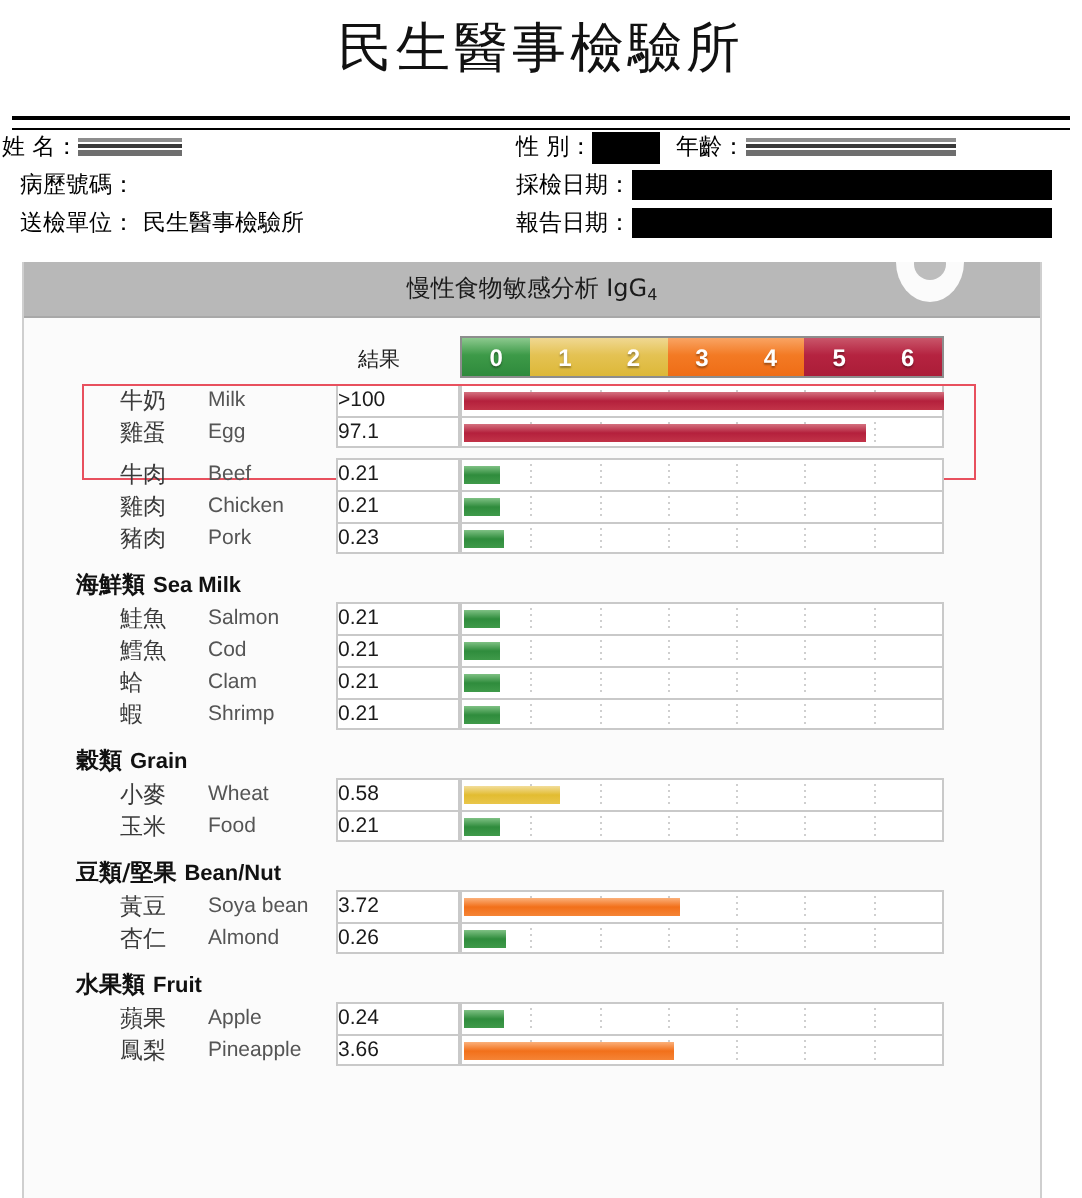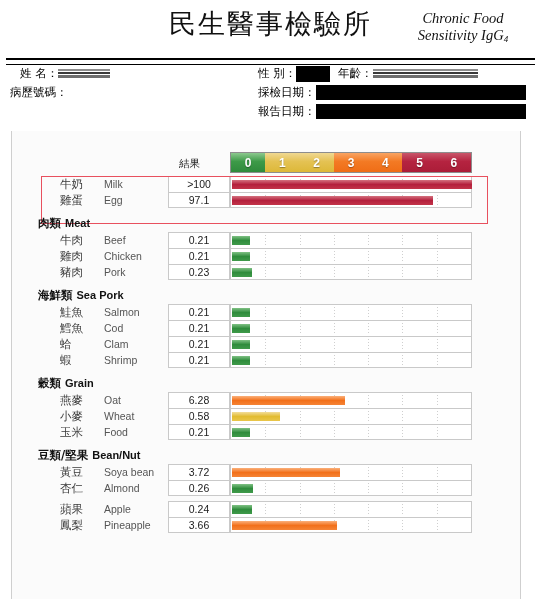--- a/index.html
+++ b/index.html
@@ -54,21 +54,21 @@
     position:absolute;right:38px;top:0;width:34px;height:20px;
     background:#fbfbfb;
     border-radius:0 0 50% 50%/0 0 100% 100%;
   }
   .ribbon-dot{
     position:absolute;right:47px;top:-7px;width:16px;height:16px;border-radius:50%;
     background:#bdbdbd;
   }
   
   .chart{position:relative;padding:0;}
-  .scale-row{position:relative;height:24px;margin-top:21px;}
+  .scale-row{position:relative;height:24px;margin-top:9px;}
   .scale-label{
     position:absolute;left:167px;top:5px;font-size:10.5px;color:#222;
     font-family:"DejaVu Sans","Liberation Sans",sans-serif;
   }
   .scale-bar{
     position:absolute;left:218px;top:0;width:242px;height:21px;display:flex;
     border:1px solid #8d8d8d;box-sizing:border-box;
   }
   .scale-seg{
     flex:1 1 0;display:flex;align-items:center;justify-content:center;
@@ -98,21 +98,21 @@
     font-family:"DejaVu Sans","Liberation Sans",sans-serif;white-space:nowrap;
   }
   .name-en{
     position:absolute;left:92px;top:2px;font-size:10.5px;color:#555;
     font-family:"Liberation Sans",sans-serif;white-space:nowrap;
   }
   .value-cell{
     position:absolute;left:156px;top:0;width:62px;height:16px;
     border:1px solid #c9c9c9;border-bottom:none;box-sizing:border-box;
     background:#fff;
-    font-size:10.5px;color:#1a1a1a;text-align:center;line-height:15px;
+    font-size:10.5px;color:#1a1a1a;text-align:left;line-height:15px;
     font-family:"Liberation Sans",sans-serif;
   }
   .rows .row:last-child .value-cell{border-bottom:1px solid #c9c9c9;}
   .track{
     position:absolute;left:218px;top:0;width:242px;height:16px;
     border:1px solid #c9c9c9;border-bottom:none;box-sizing:border-box;
     background:#fff;
   }
   .rows .row:last-child .track{border-bottom:1px solid #c9c9c9;}
   .gridline{
@@ -131,50 +131,54 @@
     position:absolute;left:29px;top:0;width:447px;height:0;
     border:1.5px solid #e8505e;box-sizing:border-box;pointer-events:none;
     background:transparent;
   }
 </style>
 </head>
 <body>
 
 <div class="doc-header">
   <div class="lab-title">民生醫事檢驗所</div>
-  <div class="eng-title">
-    <span>Chronic Food</span><br>
-    <span>Sensitivity IgG</span><sub>4</sub>
-  </div>
   <div class="rule"></div>
 </div>
 
 <div class="patient">
-  <div class="pfield" style="left:20px;top:2px;">
+  <div class="pfield" style="left:1px;top:2px;">
     <span class="plabel">姓    名：</span><span class="redact-lines"></span>
   </div>
   <div class="pfield" style="left:10px;top:21px;">
     <span class="plabel">病歷號碼：</span><span class="pval"></span>
   </div>
+  <div class="pfield" style="left:10px;top:40px;">
+    <span class="plabel">送檢單位：</span><span class="pval" style="margin-left:4px;">民生醫事檢驗所</span>
+  </div>
 
   <div class="pfield" style="left:258px;top:2px;">
     <span class="plabel">性    別：</span><span class="redact" style="width:34px;height:16px;"></span>
   </div>
   <div class="pfield" style="left:338px;top:2px;">
     <span class="plabel">年齡：</span><span class="redact-lines" style="width:105px;"></span>
   </div>
   <div class="pfield" style="left:258px;top:21px;">
     <span class="plabel">採檢日期：</span><span class="redact" style="width:210px;height:15px;"></span>
   </div>
   <div class="pfield" style="left:258px;top:40px;">
     <span class="plabel">報告日期：</span><span class="redact" style="width:210px;height:15px;"></span>
   </div>
 </div>
 
 <div class="panel">
+  <div class="panel-title">
+    <span>慢性食物敏感分析 IgG</span><sub>4</sub>
+    <div class="ribbon-notch"></div>
+    <div class="ribbon-dot"></div>
+  </div>
 
   <div class="chart">
 
     <div class="scale-row">
       <div class="scale-label">結果</div>
       <div class="scale-bar" id="scale-bar">
           <div class="scale-seg seg-0">0</div>
           <div class="scale-seg seg-1">1</div>
           <div class="scale-seg seg-2">2</div>
           <div class="scale-seg seg-3">3</div>
@@ -212,21 +216,20 @@
                 <div class="gridline" style="left: 137.143px;"></div>
                 <div class="gridline" style="left: 171.429px;"></div>
                 <div class="gridline" style="left: 205.714px;"></div>
                 <div class="bar bar-red" style="width: 200.571px;"></div>
               </div>
             </div>
           </div>
           <div class="highlight-box" style="top: 0px; height: 48px;"></div>
         </div>
         <div class="group">
-          <div class="group-head"><span class="cn">肉類</span><span class="en">Meat</span></div>
           <div class="rows">
             <div class="row">
               <div class="name-cn">牛肉</div>
               <div class="name-en">Beef</div>
               <div class="value-cell">0.21</div>
               <div class="track">
                 <div class="gridline" style="left: 34.2857px;"></div>
                 <div class="gridline" style="left: 68.5714px;"></div>
                 <div class="gridline" style="left: 102.857px;"></div>
                 <div class="gridline" style="left: 137.143px;"></div>
@@ -259,21 +262,21 @@
                 <div class="gridline" style="left: 102.857px;"></div>
                 <div class="gridline" style="left: 137.143px;"></div>
                 <div class="gridline" style="left: 171.429px;"></div>
                 <div class="gridline" style="left: 205.714px;"></div>
                 <div class="bar bar-green" style="width: 19.8857px;"></div>
               </div>
             </div>
           </div>
         </div>
         <div class="group">
-          <div class="group-head"><span class="cn">海鮮類</span><span class="en">Sea Pork</span></div>
+          <div class="group-head"><span class="cn">海鮮類</span><span class="en">Sea Milk</span></div>
           <div class="rows">
             <div class="row">
               <div class="name-cn">鮭魚</div>
               <div class="name-en">Salmon</div>
               <div class="value-cell">0.21</div>
               <div class="track">
                 <div class="gridline" style="left: 34.2857px;"></div>
                 <div class="gridline" style="left: 68.5714px;"></div>
                 <div class="gridline" style="left: 102.857px;"></div>
                 <div class="gridline" style="left: 137.143px;"></div>
@@ -322,34 +325,20 @@
                 <div class="gridline" style="left: 171.429px;"></div>
                 <div class="gridline" style="left: 205.714px;"></div>
                 <div class="bar bar-green" style="width: 17.8286px;"></div>
               </div>
             </div>
           </div>
         </div>
         <div class="group">
           <div class="group-head"><span class="cn">穀類</span><span class="en">Grain</span></div>
           <div class="rows">
-            <div class="row">
-              <div class="name-cn">燕麥</div>
-              <div class="name-en">Oat</div>
-              <div class="value-cell">6.28</div>
-              <div class="track">
-                <div class="gridline" style="left: 34.2857px;"></div>
-                <div class="gridline" style="left: 68.5714px;"></div>
-                <div class="gridline" style="left: 102.857px;"></div>
-                <div class="gridline" style="left: 137.143px;"></div>
-                <div class="gridline" style="left: 171.429px;"></div>
-                <div class="gridline" style="left: 205.714px;"></div>
-                <div class="bar bar-orange" style="width: 113.143px;"></div>
-              </div>
-            </div>
             <div class="row">
               <div class="name-cn">小麥</div>
               <div class="name-en">Wheat</div>
               <div class="value-cell">0.58</div>
               <div class="track">
                 <div class="gridline" style="left: 34.2857px;"></div>
                 <div class="gridline" style="left: 68.5714px;"></div>
                 <div class="gridline" style="left: 102.857px;"></div>
                 <div class="gridline" style="left: 137.143px;"></div>
                 <div class="gridline" style="left: 171.429px;"></div>
@@ -400,20 +389,21 @@
                 <div class="gridline" style="left: 102.857px;"></div>
                 <div class="gridline" style="left: 137.143px;"></div>
                 <div class="gridline" style="left: 171.429px;"></div>
                 <div class="gridline" style="left: 205.714px;"></div>
                 <div class="bar bar-green" style="width: 20.5714px;"></div>
               </div>
             </div>
           </div>
         </div>
         <div class="group">
+          <div class="group-head"><span class="cn">水果類</span><span class="en">Fruit</span></div>
           <div class="rows">
             <div class="row">
               <div class="name-cn">蘋果</div>
               <div class="name-en">Apple</div>
               <div class="value-cell">0.24</div>
               <div class="track">
                 <div class="gridline" style="left: 34.2857px;"></div>
                 <div class="gridline" style="left: 68.5714px;"></div>
                 <div class="gridline" style="left: 102.857px;"></div>
                 <div class="gridline" style="left: 137.143px;"></div>

